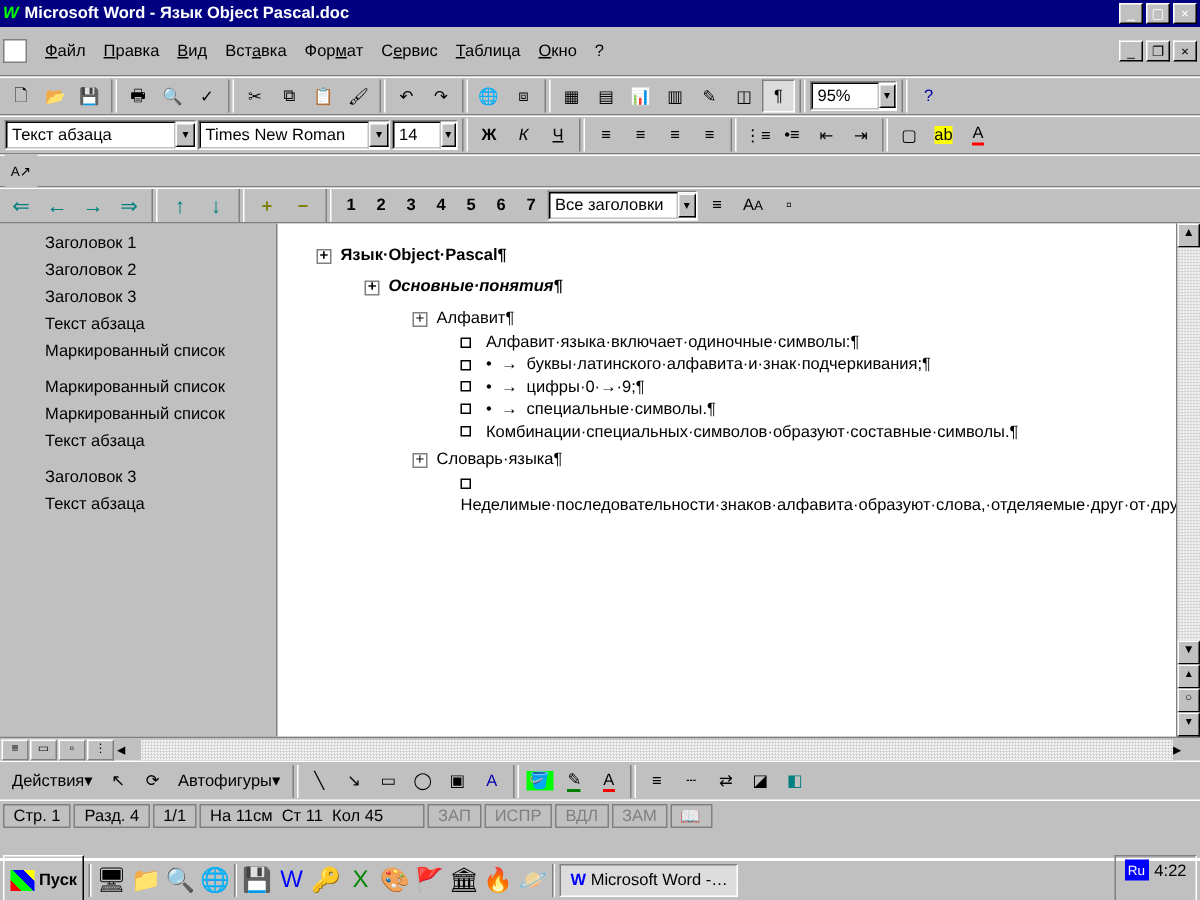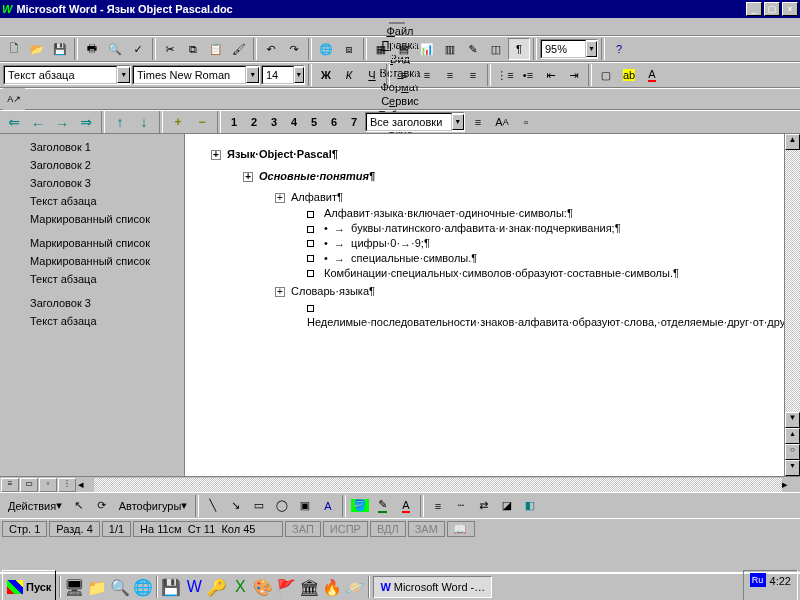--- a/index.html
+++ b/index.html
@@ -1,21 +1,21 @@
 <!DOCTYPE html>
 <html><head>
 <meta charset="utf-8">
 <style>
 * { margin: 0; padding: 0; box-sizing: border-box; font-family: "MS Sans Serif", Tahoma, sans-serif; font-size: 11px; }
 body { background: #c0c0c0; width: 800px; height: 600px; overflow: hidden; position: relative; }
 .titlebar { background: #000080; color: #fff; height: 18px; display: flex; align-items: center; padding: 0 2px; }
 .titlebar .w { color: #00ff00; font-style: italic; font-weight: bold; margin-right: 4px; }
 .titlebar .ttl { flex: 1; font-weight: bold; }
 .winbtn { width: 16px; height: 14px; background: #c0c0c0; border: 1px solid #fff; border-right-color: #000; border-bottom-color: #000; margin-left: 2px; font-size: 9px; text-align: center; line-height: 12px; font-family: Arial; }
-.menubar { background: #c0c0c0; height: 18px; display: flex; align-items: center; padding: 4px 2px; border-bottom: 1px solid #808080; flex-direction: column; }
+.menubar { background: #c0c0c0; height: 18px; display: flex; align-items: center; padding: 16px 2px; border-bottom: 1px solid #808080; }
 .menubar .appicon { width: 16px; height: 16px; background: #fff; border: 1px solid #808080; margin-right: 6px; }
 .mitem { padding: 1px 6px; cursor: default; }
 .mitem u { text-decoration: underline; }
 .mdibtns { margin-left: auto; display: flex; }
 .toolbar { height: 26px; display: flex; align-items: center; padding: 1px 3px; border-top: 1px solid #fff; border-bottom: 1px solid #808080; gap: 1px; }
 .tbtn { width: 22px; height: 22px; border: 1px solid #c0c0c0; display: inline-flex; align-items: center; justify-content: center; cursor: default; font-size: 11px; }
 .tbtn.pressed { border: 1px solid #808080; border-right-color:#fff; border-bottom-color:#fff; background:#dcdcdc; }
 .sep { width: 4px; height: 22px; border-left: 1px solid #808080; border-right: 1px solid #fff; margin: 0 2px; }
 .combo { height: 20px; background: #fff; border: 1px solid #808080; border-right-color:#fff; border-bottom-color:#fff; display:inline-flex; align-items:center; }
 .combo .inset { border:1px solid #000; border-right-color:#c0c0c0; border-bottom-color:#c0c0c0; height:100%; width:100%; display:flex; align-items:center; padding:0 3px; }

